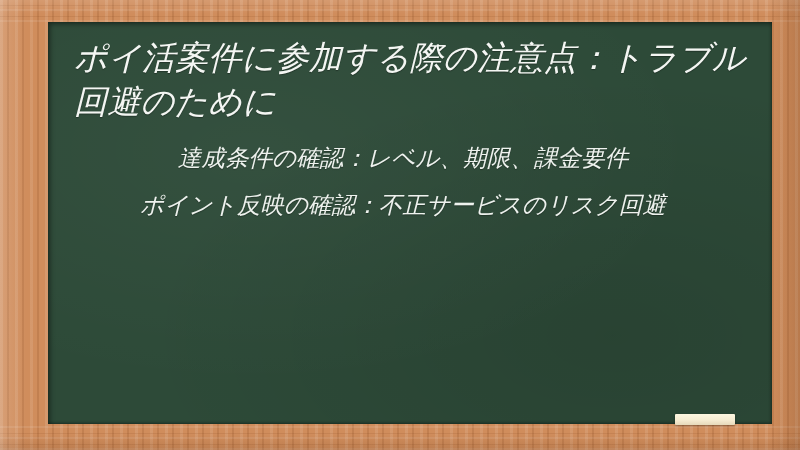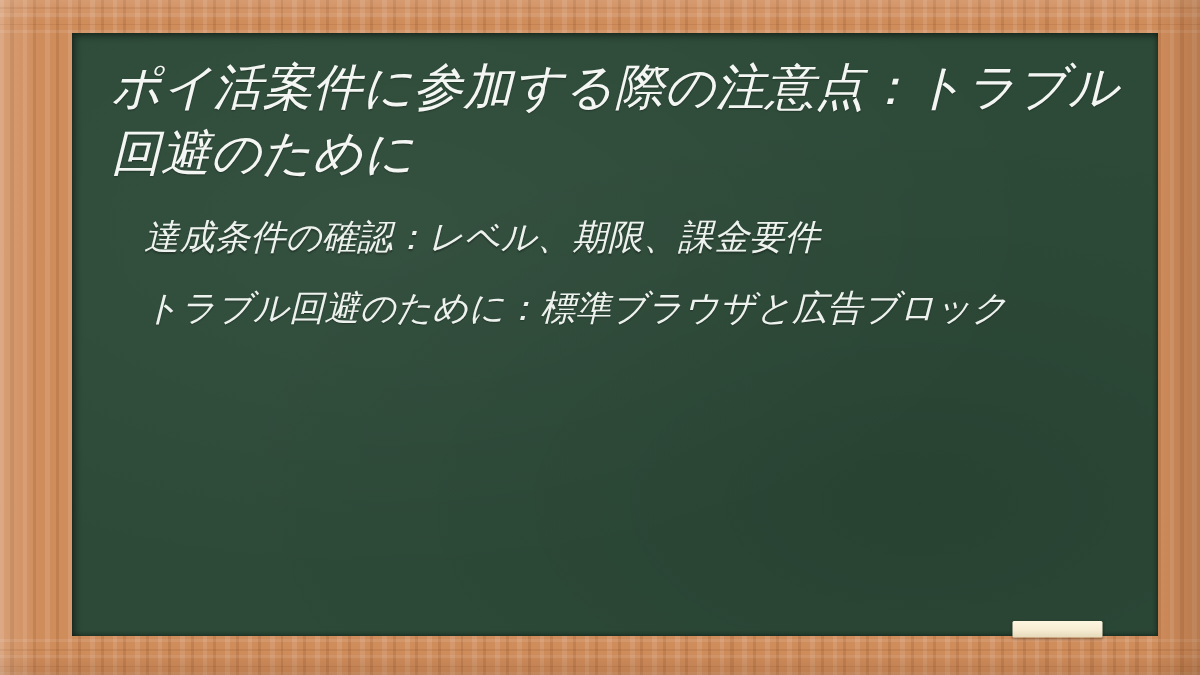--- a/index.html
+++ b/index.html
@@ -112,20 +112,21 @@
     letter-spacing: 0.2px;
     text-shadow: 0 1px 1px rgba(0, 0, 0, 0.30);
     white-space: pre-line;
   }
 
   
   .board-list {
     list-style: none;
     margin: 18px 0 0 0;
     padding: 0 0 0 22px;
+    text-align: center;
   }
   .board-list-item {
     color: #eef2ee;
     font-size: 23.5px;
     line-height: 1.38;
     font-weight: 400;
     letter-spacing: 0.1px;
     margin: 0 0 14px 0;
     text-shadow: 0 1px 1px rgba(0, 0, 0, 0.28);
     padding-right: 36px;
@@ -154,20 +155,20 @@
     <div class="wood-rail-bottom"></div>
   </div>
   <div class="frame-shade"></div>
 
   <div class="board">
 
     <h1 class="board-title">ポイ活案件に参加する際の注意点：トラブル回避のために</h1>
 
     <ul class="board-list">
       <li class="board-list-item">達成条件の確認：レベル、期限、課金要件</li>
-      <li class="board-list-item">トラブル回避のために：標準ブラウザと広告ブロック</li>
+      <li class="board-list-item">ポイント反映の確認：不正サービスのリスク回避</li>
     </ul>
 
   </div>
 
   <div class="chalk-stick"></div>
 
 </div>
 
 </body></html>

